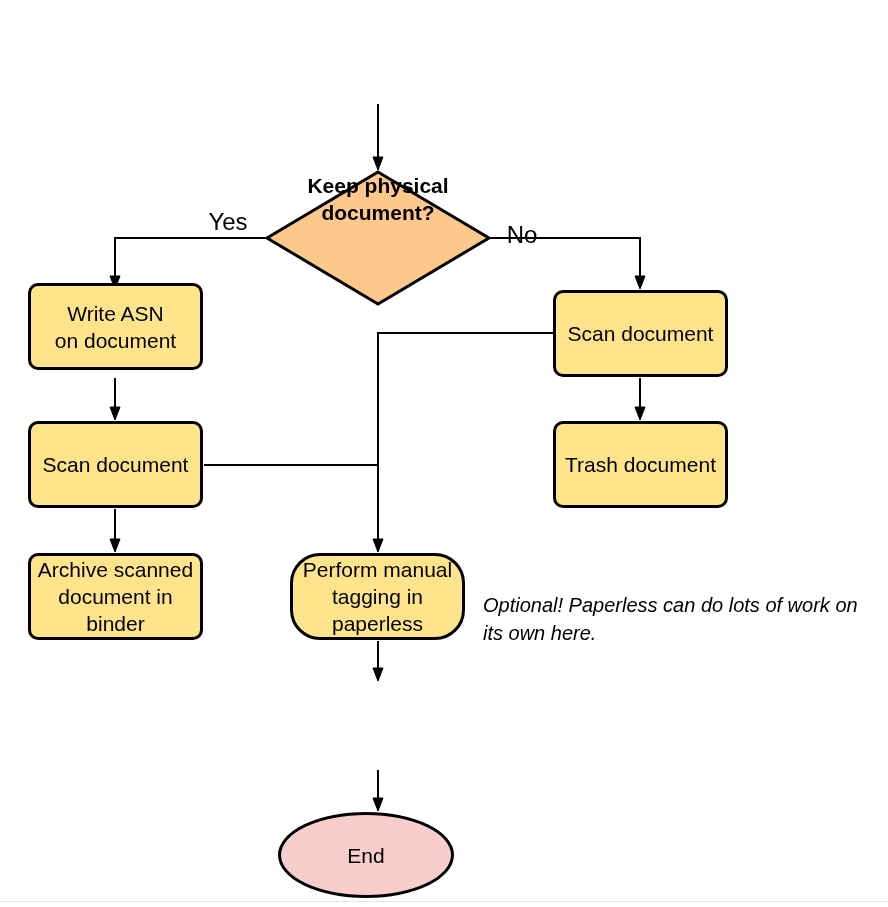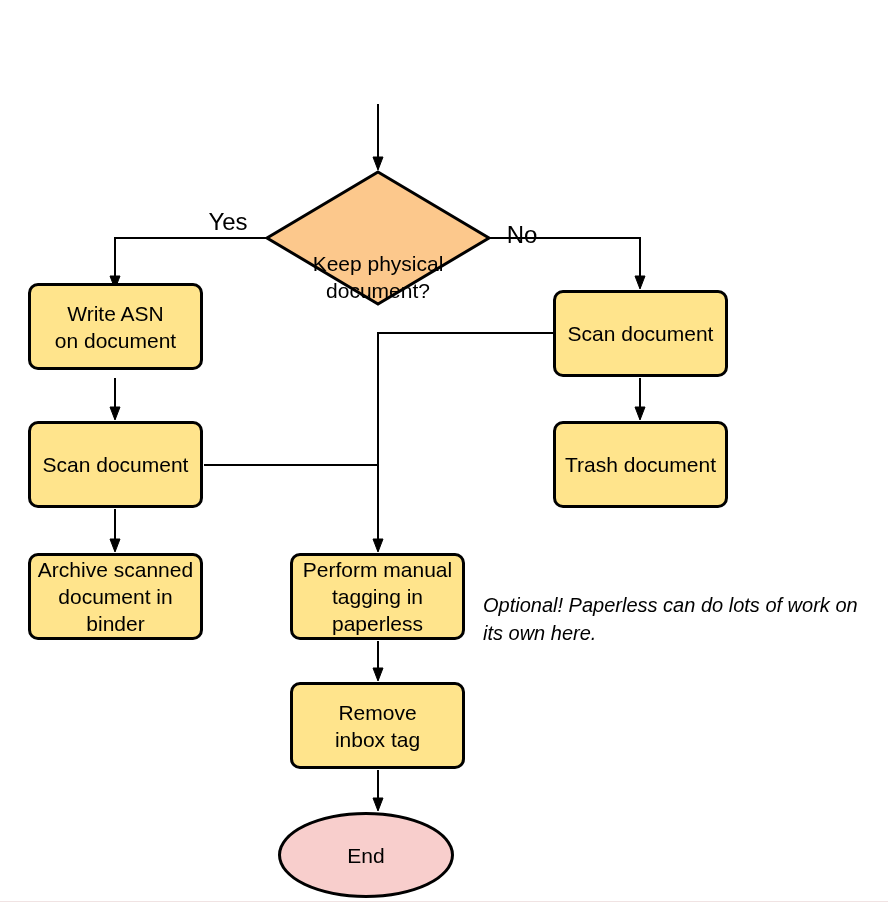--- a/index.html
+++ b/index.html
@@ -24,24 +24,25 @@
     border: 3px solid #000;
     font-size: 21px;
     line-height: 27px;
   }
   .node span, .decision-label span { white-space: pre-line; text-align: center; display: block; }
   .process { background: var(--process, #ffe48c); border-radius: 10px; }
   .terminal { background: var(--terminal, #f8cecc); border-radius: 50%; }
   .decision-label {
     position: absolute;
     display: flex;
-    align-items: flex-end;
+    align-items: flex-start;
     justify-content: center;
     font-size: 21px;
     line-height: 27px;
+    font-weight: bold;
   }
   .edge-label {
     position: absolute;
     font-size: 24px;
     text-align: center;
   }
   .note {
     position: absolute;
     font-style: italic;
     font-size: 20px;
@@ -112,33 +113,29 @@
   <div class="node process" style="left:553px; top:421px; width:175px; height:87px;">
     <span>Trash document</span>
   </div>
 
   <div class="node process" style="left:28px; top:553px; width:175px; height:87px;">
     <span>Archive scanned
 document in
 binder</span>
   </div>
 
-  <div class="node process" style="left:290px; top:553px; width:175px; height:87px;">
+  <div class="node process" style="left:290px; top:553px; width:175px; height:87px;border-radius:30px;">
     <span>Perform manual
 tagging in
 paperless</span>
   </div>
 
   <div class="note" style="left:483px; top:591px; width:405px;">Optional! Paperless can do lots of work on
 its own here.</div>
 
-  <div class="node process" style="left:290px; top:682px; width:175px; height:87px;">
-    <span>Remove
-inbox tag</span>
-  </div>
 
   <div class="node terminal" style="left:278px; top:812px; width:176px; height:86px;">
     <span>End</span>
   </div>
 
   <div class="bottom-rule"></div>
 
 </div>
 
 </body></html>

